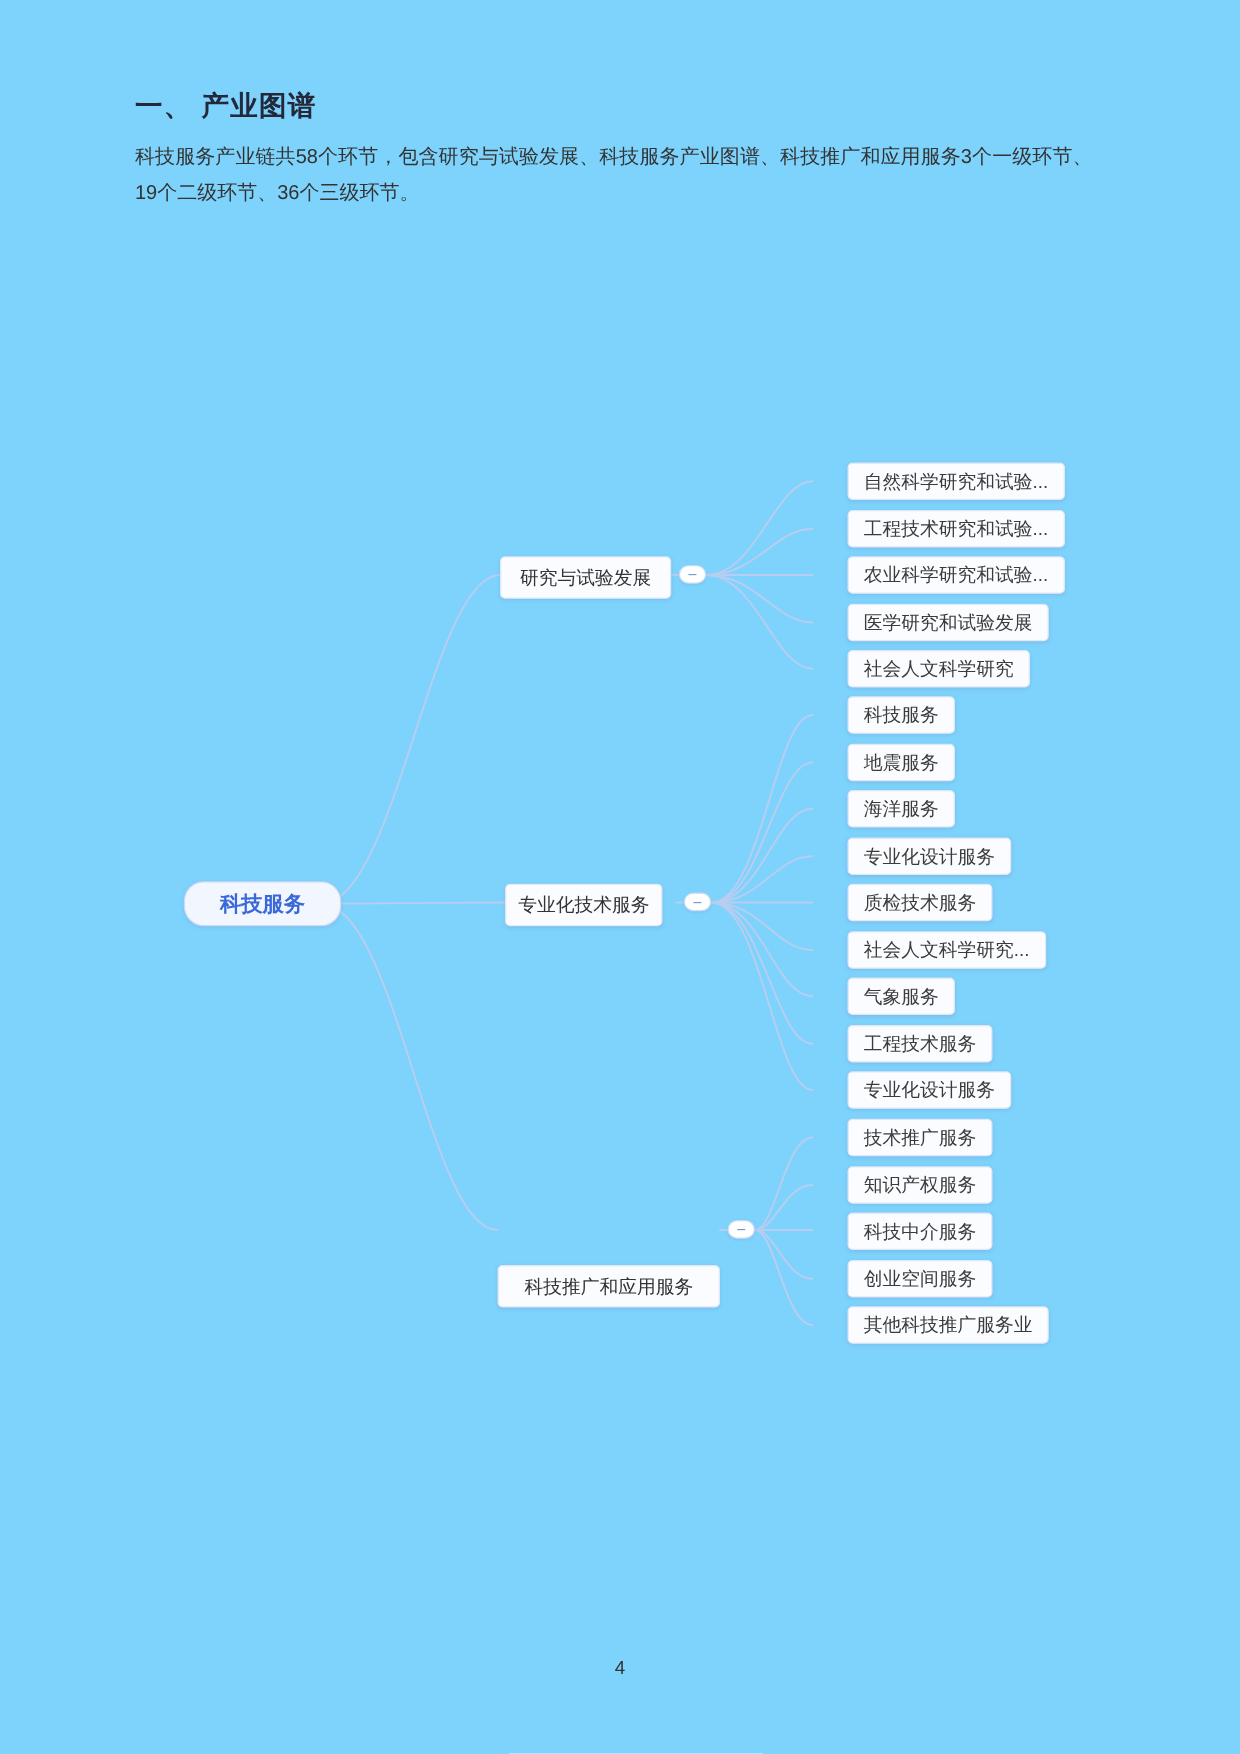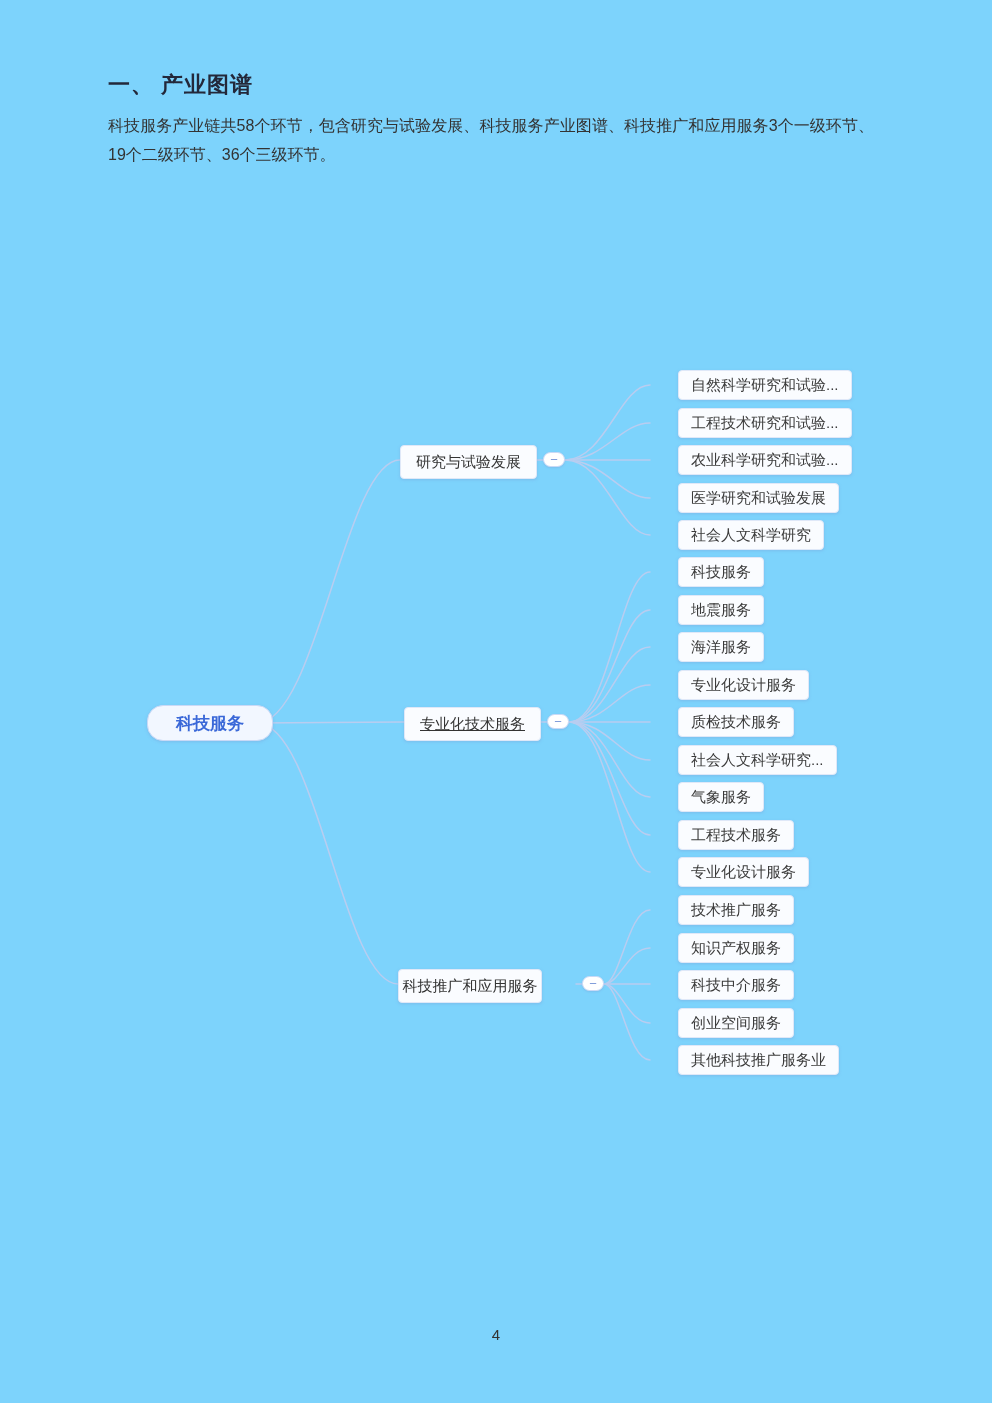--- a/index.html
+++ b/index.html
@@ -15,22 +15,22 @@
   .connectors { position:absolute; left:0; top:0; width:992px; height:1403px; }
   .connectors path { stroke:#b9cdf0; stroke-width:1.5; fill:none; stroke-linecap:round; }
 
   .node { position:absolute; background:#fafcff; border:1px solid #dfe8f8; border-radius:4px;
           box-shadow:0 1px 3px rgba(120,150,210,.35); color:#3b3b3b; font-size:15px;
           display:flex; align-items:center; justify-content:center; white-space:nowrap; }
   .node-root { left:147px; top:705px; width:126px; height:36px; border-radius:16px;
                color:#3a68d8; font-weight:bold; font-size:17px; background:#f2f7ff; border-color:#c9d9f6; }
   .node-branch { height:31px; padding:16px 12px; font-weight:500; color:#333333; }
   .b0 { left:400px; top:445px; width:137px; }
-  .b1 { left:404px; top:707px; width:137px;text-decoration:underline; }
-  .b2 { left:398px; top:969px; width:144px; }
+  .b1 { left:404px; top:707px; width:126px; }
+  .b2 { left:398px; top:1012px; width:178px; }
   .node-child { left:678px; height:30px; padding:0 12px; }
 
   .toggle { position:absolute; width:22px; height:15px; border:1px solid #c9d9f6; border-radius:8px;
             background:#ffffff; color:#7a97d8; font-size:13px; line-height:1;
             display:flex; align-items:center; justify-content:center;
             box-shadow:0 1px 2px rgba(120,150,210,.3); }
   .t0 { left:543px; top:452px; }
   .t1 { left:547px; top:714px; }
   .t2 { left:582px; top:976px; }
 </style>

